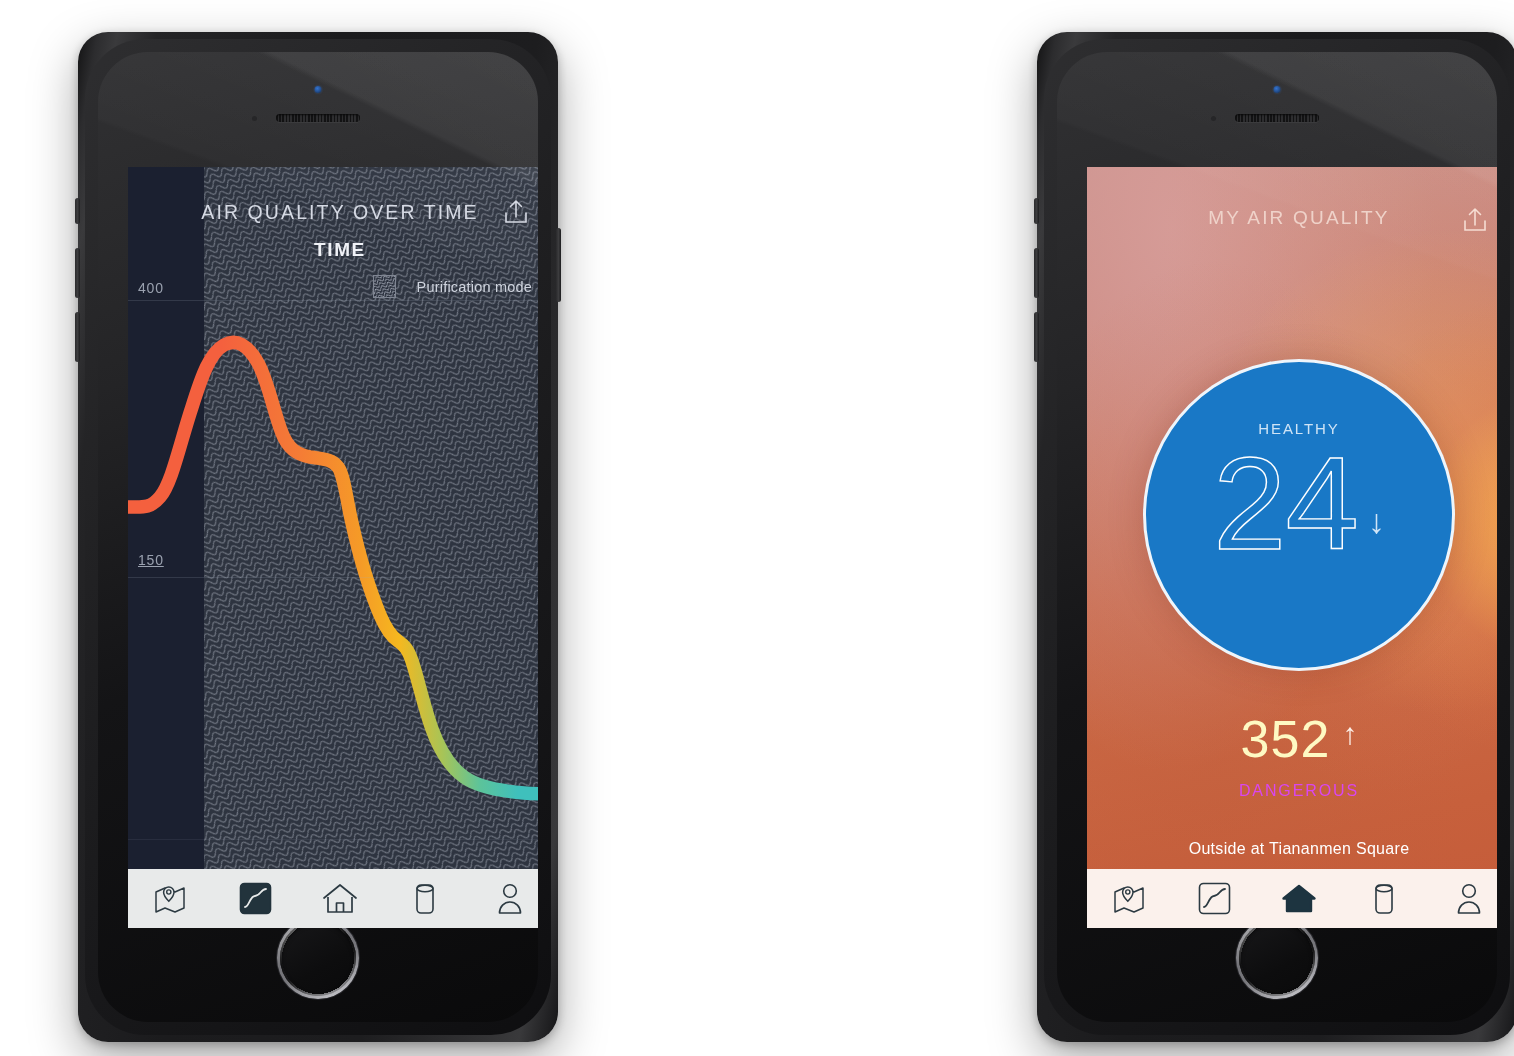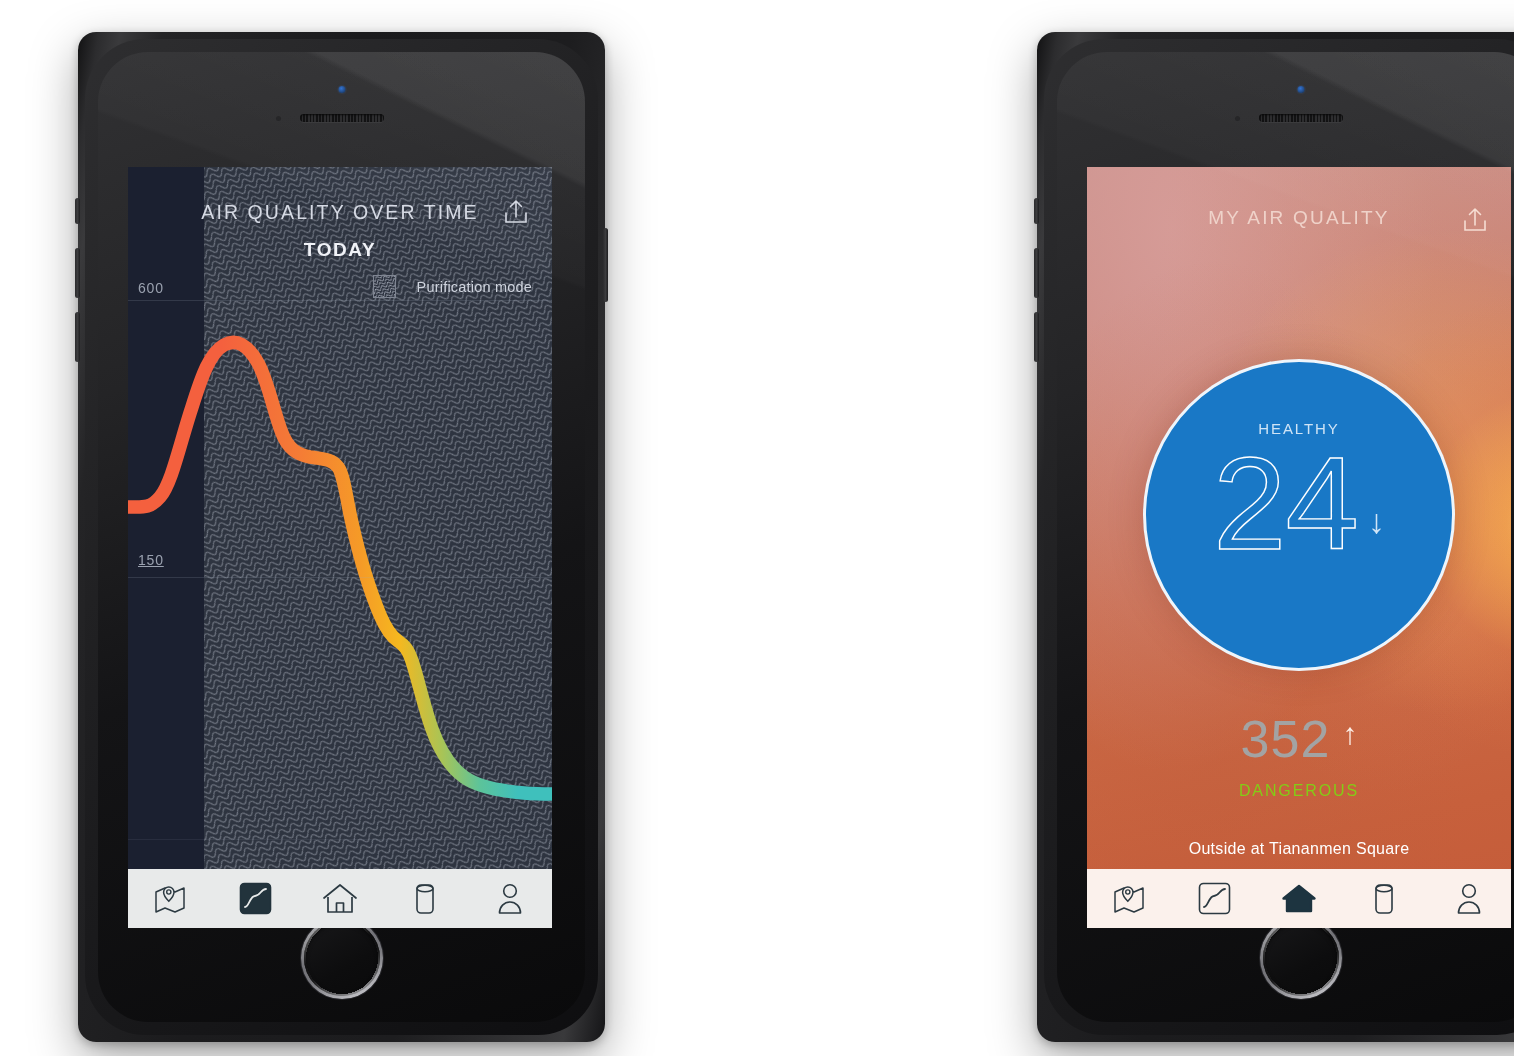--- a/index.html
+++ b/index.html
@@ -9,25 +9,24 @@
     font-family:"Liberation Sans", sans-serif;
     overflow:hidden;
     position:relative;
   }
   .stage{position:absolute;inset:0;}
 
   
   .phone{
     position:absolute;
     width:480px;height:1010px;
-    border-radius:18px;
+    border-radius:30px;
     background:
       linear-gradient(100deg,#111112 0%,#2c2c2e 3%,#3a3a3c 6%,#242426 12%,#1b1b1d 40%,#1d1d1f 70%,#39393b 94%,#141416 100%);
     box-shadow:0 18px 48px rgba(0,0,0,0.34), 0 3px 10px rgba(0,0,0,0.24);
-    padding-left:47px;
   }
   .phone.left{left:78px;top:32px;}
   .phone.right{left:996px;top:32px;margin-left:41px;}
 
   .phone-inner{
     position:absolute;left:7px;top:7px;right:7px;bottom:7px;
     border-radius:60px;
     background:linear-gradient(135deg,#2e2e30 0%,#242426 28%,#1a1a1c 60%,#0e0e10 100%);
   }
   
@@ -185,25 +184,25 @@
     -webkit-text-stroke:1.4px #ffffff;color:transparent;
   }
   .dial-arrow{
     color:#cfe4f6;font-size:34px;margin-left:10px;margin-top:34px;font-weight:300;
   }
 
   .out-value-row{
     position:absolute;top:542px;left:0;width:100%;
     display:flex;justify-content:center;align-items:flex-start;
   }
-  .out-value{color:#a3a3a3;font-size:52px;font-weight:300;letter-spacing:1px;}
+  .out-value{color:#fef9c3;font-size:52px;font-weight:300;letter-spacing:1px;}
   .out-arrow{color:#fdeee6;font-size:30px;margin-left:12px;margin-top:8px;font-weight:300;}
   .out-status{
     position:absolute;top:615px;left:0;width:100%;text-align:center;
-    color:#84cc16;font-size:16px;letter-spacing:1.9px;
+    color:#d946ef;font-size:16px;letter-spacing:1.9px;
   }
   .out-place{
     position:absolute;top:673px;left:0;width:100%;text-align:center;
     color:#ffffff;font-size:16px;letter-spacing:0.3px;
   }
 
   
   .navbar{
     position:absolute;left:0;bottom:0;width:100%;height:59px;
     display:flex;align-items:center;justify-content:space-around;z-index:9;
@@ -281,30 +280,30 @@
                        C 258,462 264,470 270,474
                        C 276,478 280,482 284,494
                        C 290,512 296,540 304,562
                        C 312,584 322,600 336,610
                        C 350,620 372,624 396,626
                        C 408,627 418,627 424,627" fill="none" stroke="url(#cg)" stroke-width="13.5" stroke-linecap="round" stroke-linejoin="round"></path>
             </svg>
 
             <div class="chart-head">
               <div class="chart-title">AIR QUALITY OVER TIME</div>
-              <div class="chart-sub">TODAY</div>
+              <div class="chart-sub">TIME</div>
               <div class="share-btn">
                 <svg width="28" height="30" viewBox="0 0 28 30">
                   <path d="M14 20 L14 4 M14 4 L8.5 9.5 M14 4 L19.5 9.5" fill="none" stroke="#d6dae4" stroke-width="1.6" stroke-linecap="round"></path>
                   <path d="M4 16 L4 25 L24 25 L24 16" fill="none" stroke="#d6dae4" stroke-width="1.6" stroke-linecap="round"></path>
                 </svg>
               </div>
             </div>
 
-            <div class="ylab ylab-300">600</div>
+            <div class="ylab ylab-300">400</div>
             <div class="ylab ylab-150">150</div>
 
             <div class="legend">
               <div class="legend-sw">
                 <svg width="21" height="21" viewBox="0 0 21 21">
                   <defs>
                     <pattern id="wv2" width="7" height="7" patternUnits="userSpaceOnUse" patternTransform="rotate(-30)">
                       <path d="M0 3.5 q1.75 -3.2 3.5 0 q1.75 3.2 3.5 0" fill="none" stroke="#c9cfdb" stroke-width="0.9"></path>
                       <path d="M0 0 q1.75 -3.2 3.5 0 q1.75 3.2 3.5 0" fill="none" stroke="#c9cfdb" stroke-width="0.9"></path>
                       <path d="M0 7 q1.75 -3.2 3.5 0 q1.75 3.2 3.5 0" fill="none" stroke="#c9cfdb" stroke-width="0.9"></path>

